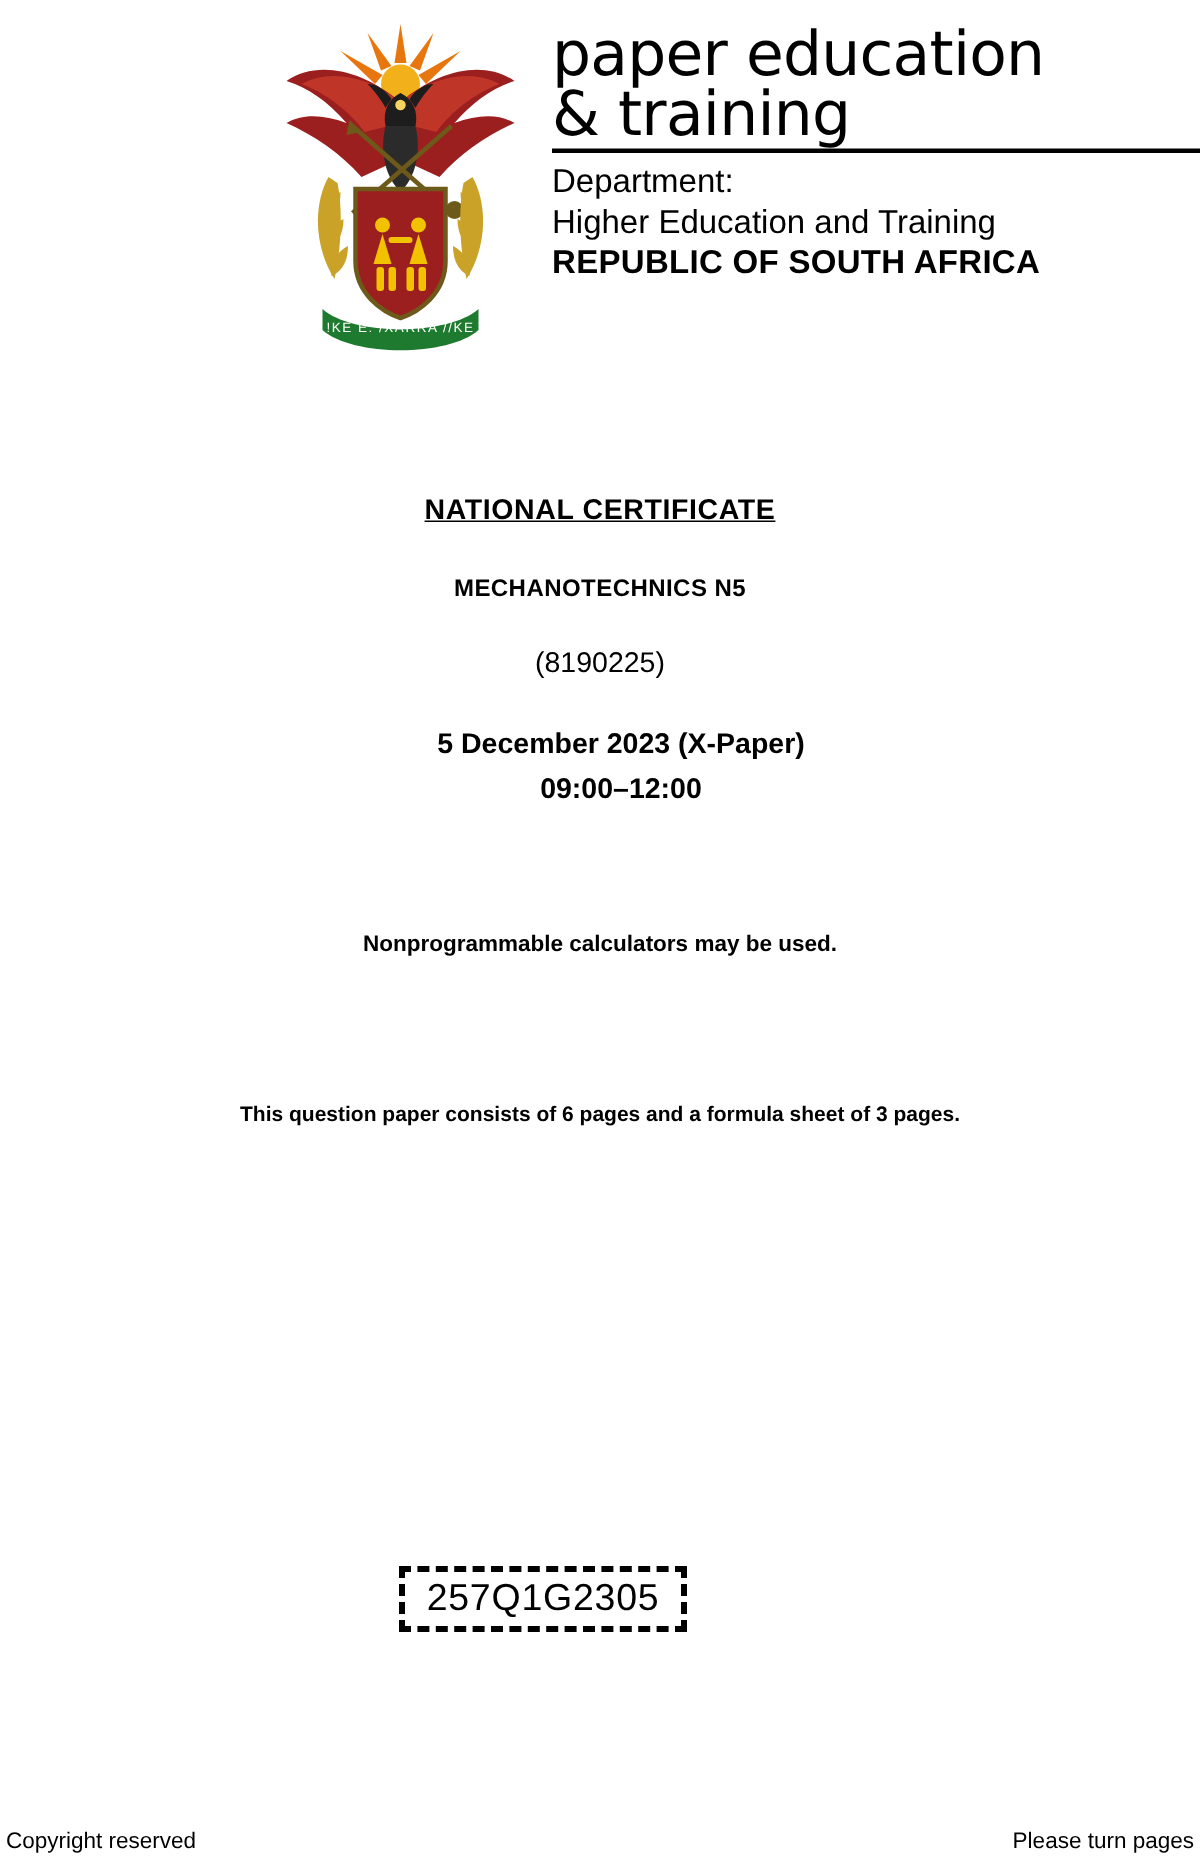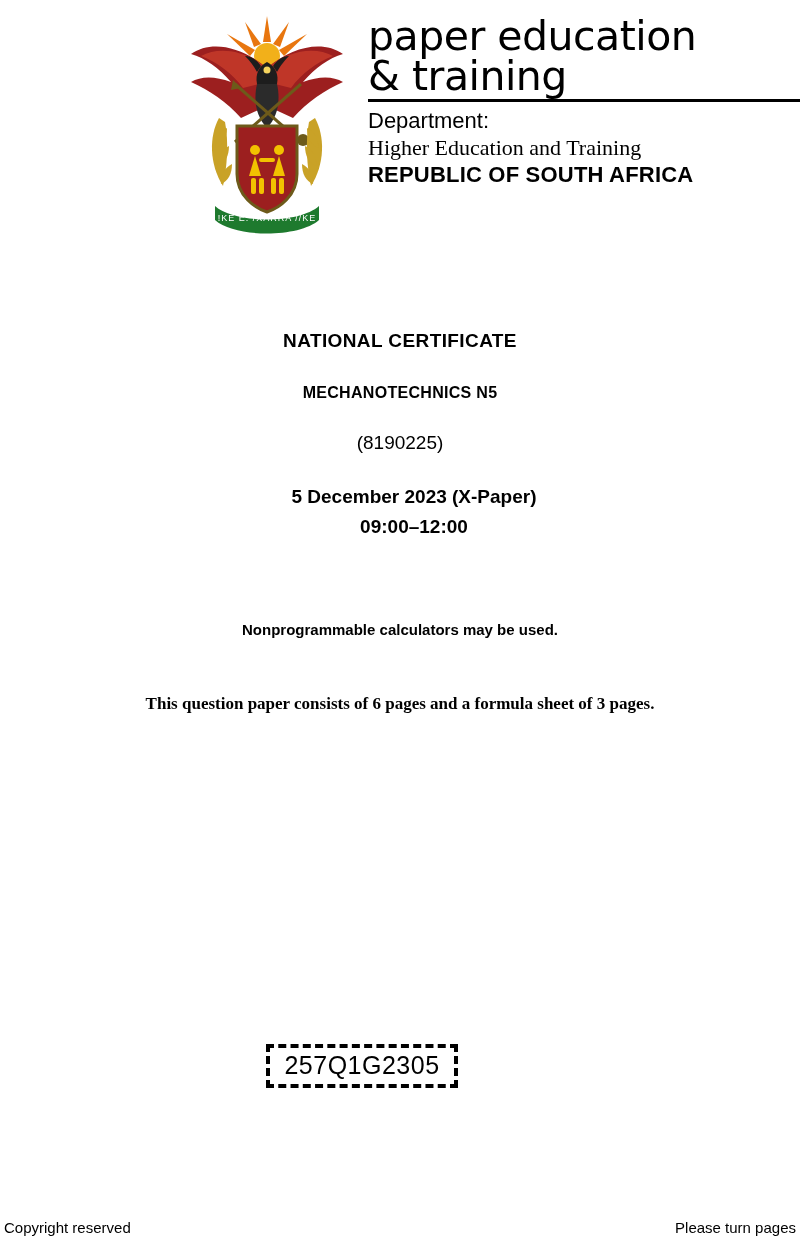--- a/index.html
+++ b/index.html
@@ -56,21 +56,21 @@
     margin-bottom: 6px;
     width: 100%;
   }
   .dept-sub1 {
     font-family: "Liberation Sans", sans-serif;
     font-size: 22px;
     line-height: 1.22;
     font-weight: 400;
   }
   .dept-sub2 {
-    font-family: Liberation Serif, serif;
+    font-family: Liberation Sans, sans-serif;
     font-size: 22px;
     line-height: 1.22;
     font-weight: 400;
   }
   .dept-sub3 {
     font-family: "Liberation Sans", sans-serif;
     font-size: 22px;
     line-height: 1.22;
     font-weight: 700;
     letter-spacing: 0.2px;
@@ -82,20 +82,21 @@
     top: 330px;
     left: 0;
     width: 800px;
     text-align: center;
   }
   .line-cert {
     font-size: 19px;
     font-weight: 700;
     letter-spacing: 0.4px;
     margin-bottom: 32px;
+    text-decoration: underline;
   }
   .line-subject {
     font-size: 16px;
     font-weight: 700;
     letter-spacing: 0.3px;
     margin-bottom: 30px;
   }
   .line-code {
     font-size: 19px;
     font-weight: 400;
@@ -107,24 +108,23 @@
     line-height: 1.6;
     margin-bottom: 0;
     padding-left: 28px;
   }
   .line-calc {
     font-size: 15px;
     font-weight: 700;
     margin-top: 78px;
   }
   .line-pages {
-    font-size: 17px;
-    font-weight: 700;
-    margin-top: 56px;
-    font-family: Liberation Serif, serif;
+    font-size: 14px;
+    font-weight: 700;
+    margin-top: 96px;
   }
 
   
   .paper-code-wrap {
     position: absolute;
     top: 1044px;
     left: 0;
     width: 724px;
     text-align: center;
   }

